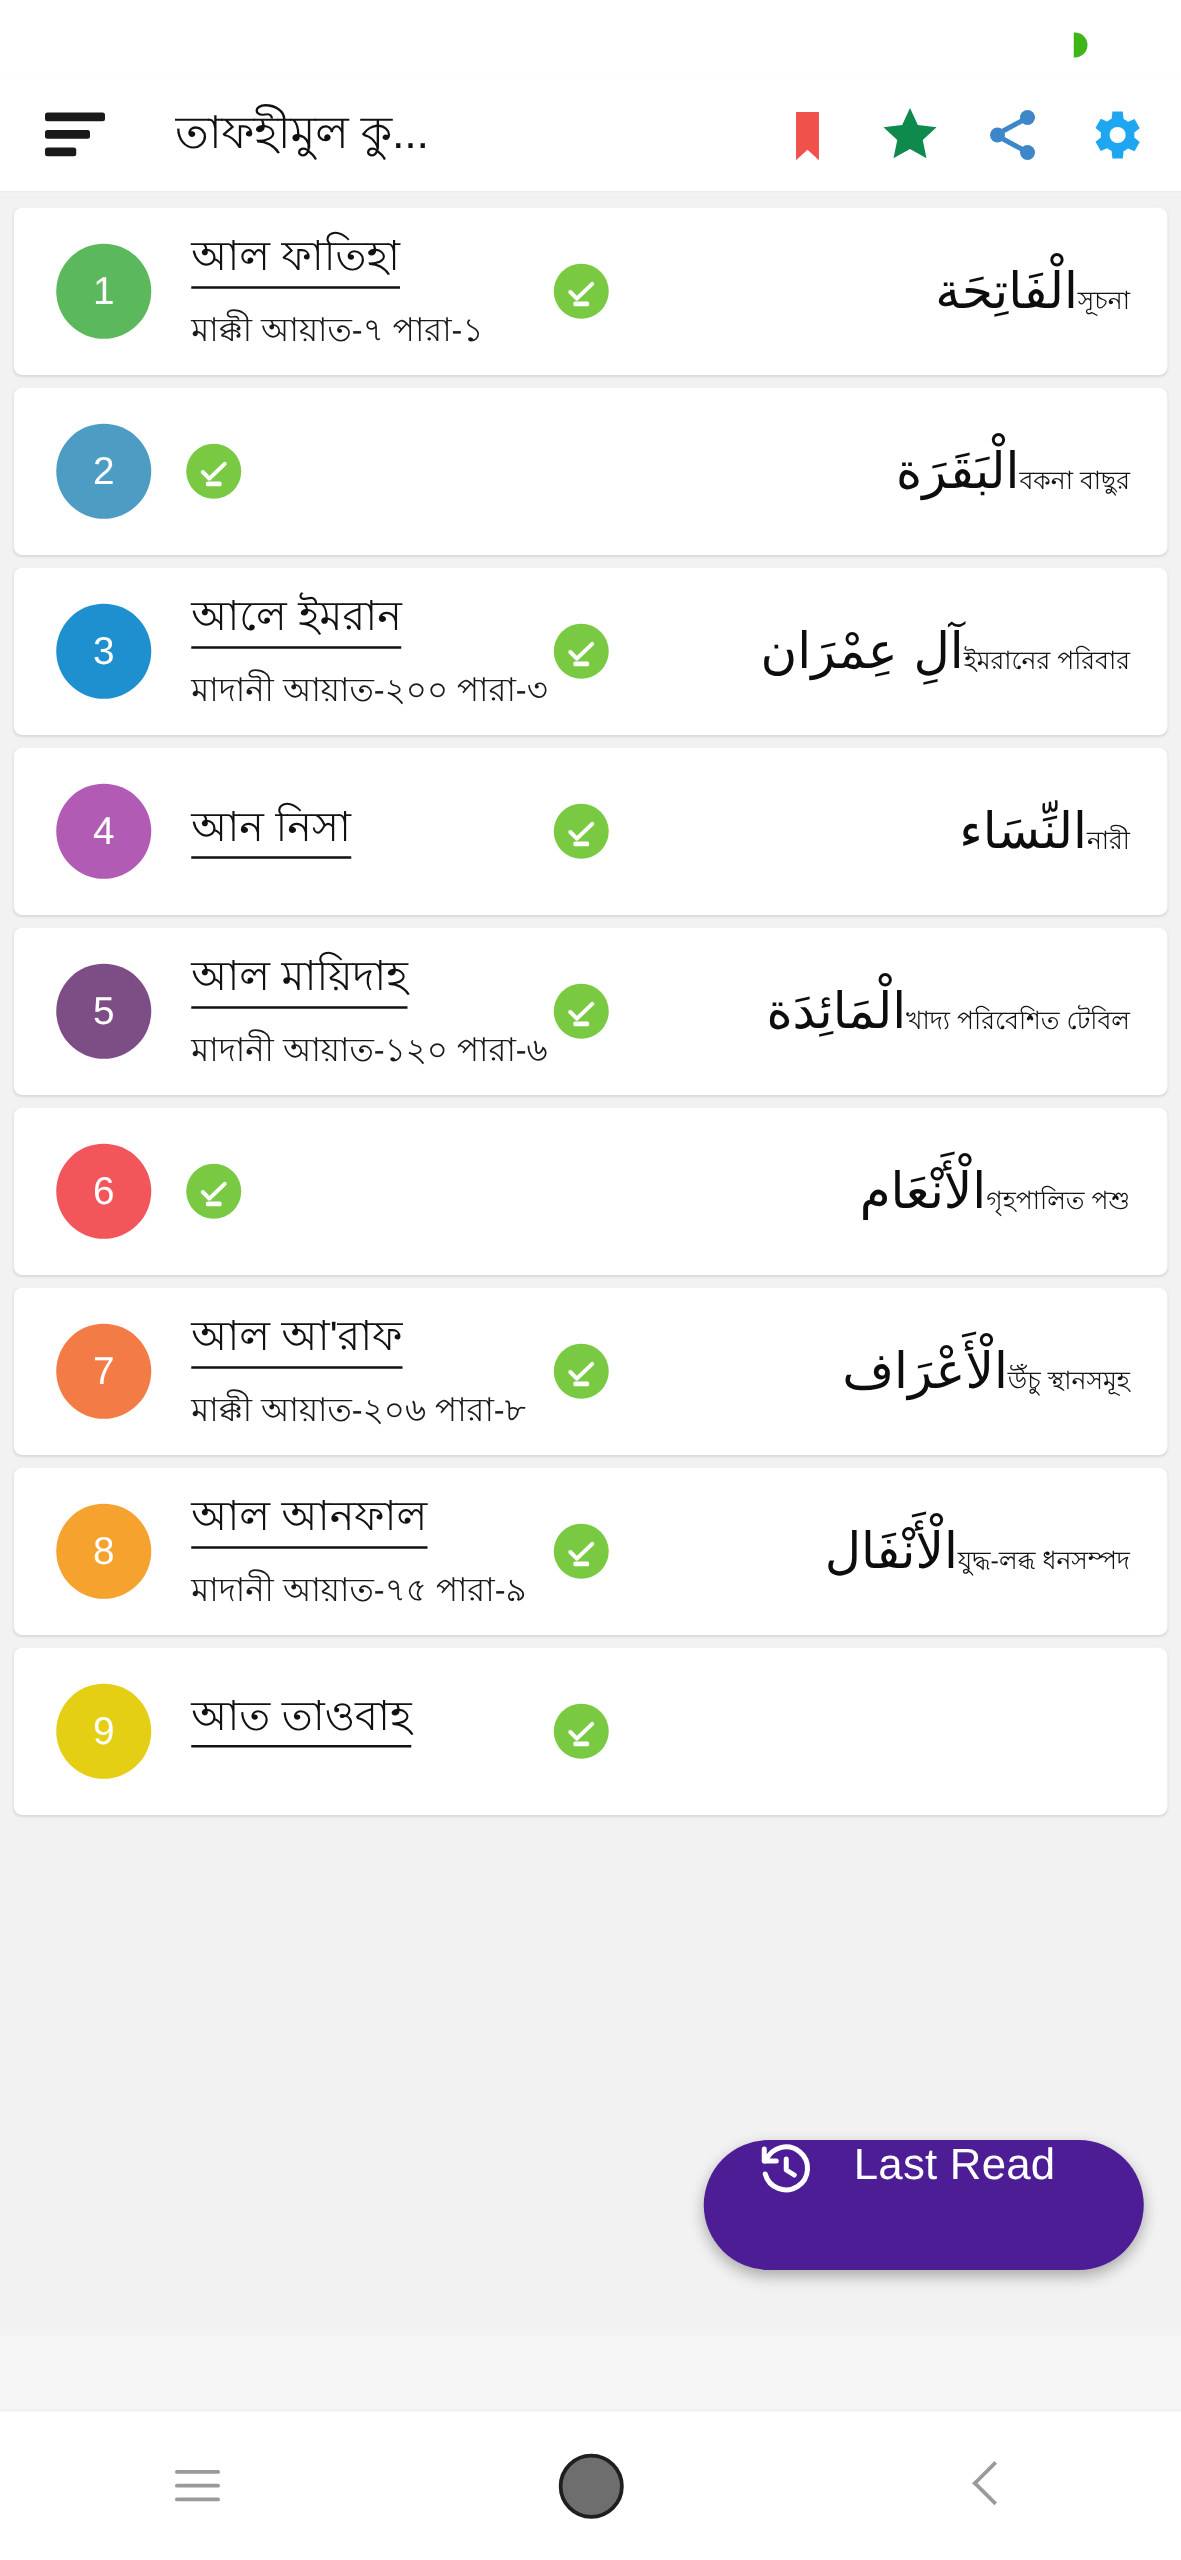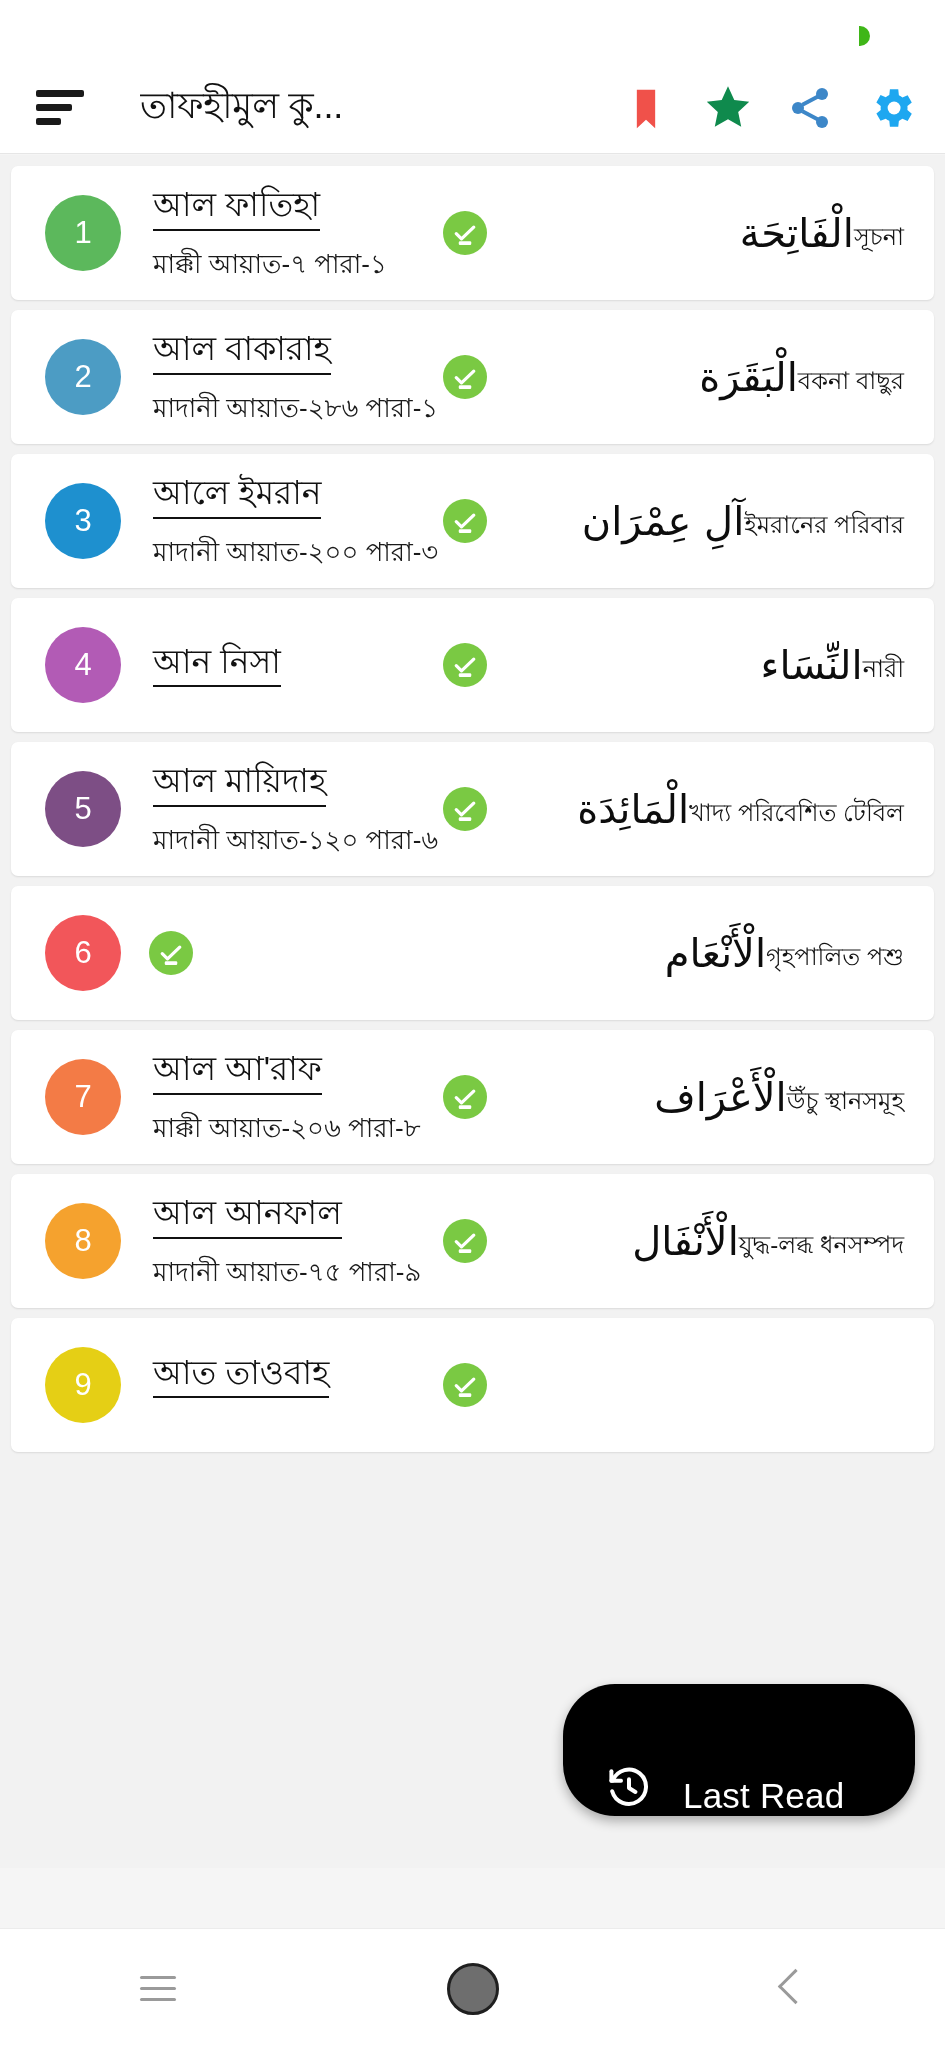--- a/index.html
+++ b/index.html
@@ -95,29 +95,29 @@
   .check svg { width:30px; height:30px; display:block; }
   .right {
     margin-left:auto; text-align:right; padding-right:8px;
     display:flex; flex-direction:row; align-items:flex-end; justify-content:center;
   }
   .arab {
     font-family:"DejaVu Sans", sans-serif;
     font-size:40px; color:#0d0d0d; direction:rtl; line-height:1.25;
     white-space:nowrap;
   }
-  .bmean { font-size:24px; color:#141414; margin-top:5px; white-space:nowrap; }
+  .bmean { font-size:20px; color:#141414; margin-top:5px; white-space:nowrap; }
 
   
   .fab {
     position:absolute; right:30px; bottom:232px;
-    height:132px; min-width:352px;
-    background:#000000; color:#ffffff;
+    height:104px; min-width:352px;
+    background:#4c1d95; color:#ffffff;
     border-radius:52px;
-    display:flex; align-items:flex-end; gap:30px;
+    display:flex; align-items:flex-start; gap:30px;
     padding:0 48px 0 42px;
     box-shadow:0 5px 12px rgba(0,0,0,0.30);
     cursor:pointer; z-index:40;
   }
   .fab svg { width:48px; height:48px; flex:0 0 auto; }
   .fab-label { font-size:35px; letter-spacing:0.2px; font-weight:400; }
 
   
   .navbar {
     position:absolute; left:0; right:0; bottom:0; height:120px;
@@ -205,24 +205,20 @@
           </svg>
       </div>
       <div class="right">
         <div class="arab">الْفَاتِحَة</div>
         <div class="bmean">সূচনা</div>
       </div>
     </div>
 
     <div class="card">
       <div class="num" style="background:#4c9cc4">2</div>
-      <div class="mid">
-        <div class="sname">আল বাকারাহ</div>
-        <div class="smeta">মাদানী আয়াত-২৮৬  পারা-১</div>
-      </div>
       <div class="check">
         <svg viewBox="0 0 24 24" aria-hidden="true">
             <path d="M5 12.5l4.2 4.2L19 7.3" fill="none" stroke="#fff" stroke-width="2.6" stroke-linecap="round" stroke-linejoin="round"></path>
             <rect x="7" y="18.6" width="10" height="3" rx="1" fill="#fff"></rect>
           </svg>
       </div>
       <div class="right">
         <div class="arab">الْبَقَرَة</div>
         <div class="bmean">বকনা বাছুর</div>
       </div>

